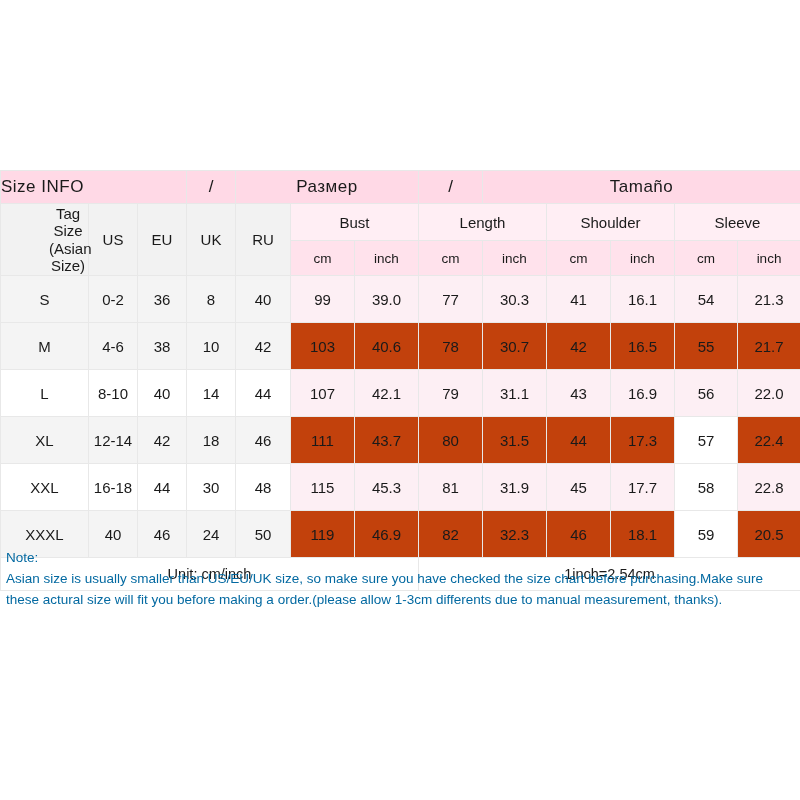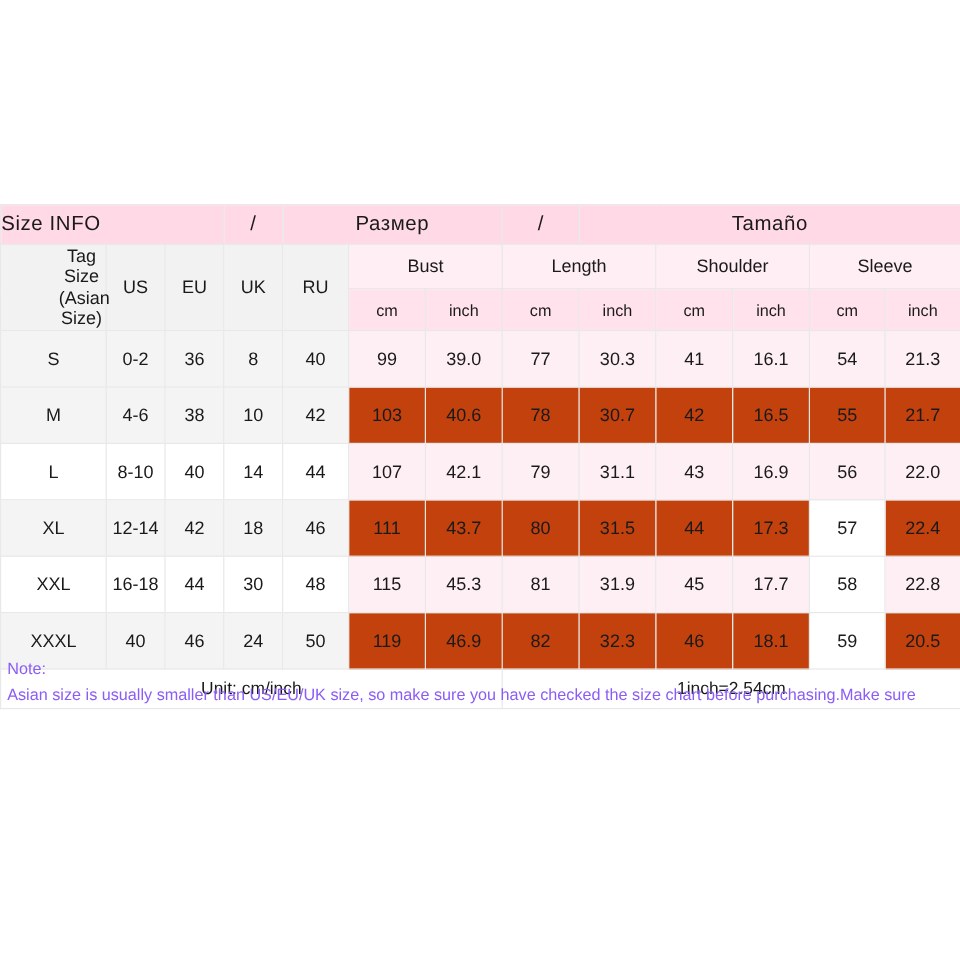--- a/index.html
+++ b/index.html
@@ -103,21 +103,21 @@
     background: #ffffff;
   }
 
   .note {
     position: absolute;
     left: 6px;
     top: 548px;
     width: 790px;
     font-size: 13.5px;
     line-height: 1.55;
-    color: #8b5cf6;
+    color: #0369a1;
   }
   .note div { white-space: normal; }
 </style>
 </head>
 <body>
 
 <div class="page">
 
   <div class="chart-wrap">
     <table class="size-table">
@@ -272,15 +272,16 @@
         <td colspan="7">Unit: cm/inch</td>
         <td colspan="6">1inch=2.54cm</td>
       </tr>
     </tbody>
       </table>
   </div>
 
   <div class="note">
     <div>Note:</div>
     <div>Asian size is usually smaller than US/EU/UK size, so make sure you have checked the size chart before purchasing.Make sure</div>
+    <div>these actural size will fit you before making a order.(please allow 1-3cm differents due to manual measurement, thanks).</div>
   </div>
 
 </div>
 
 </body></html>

